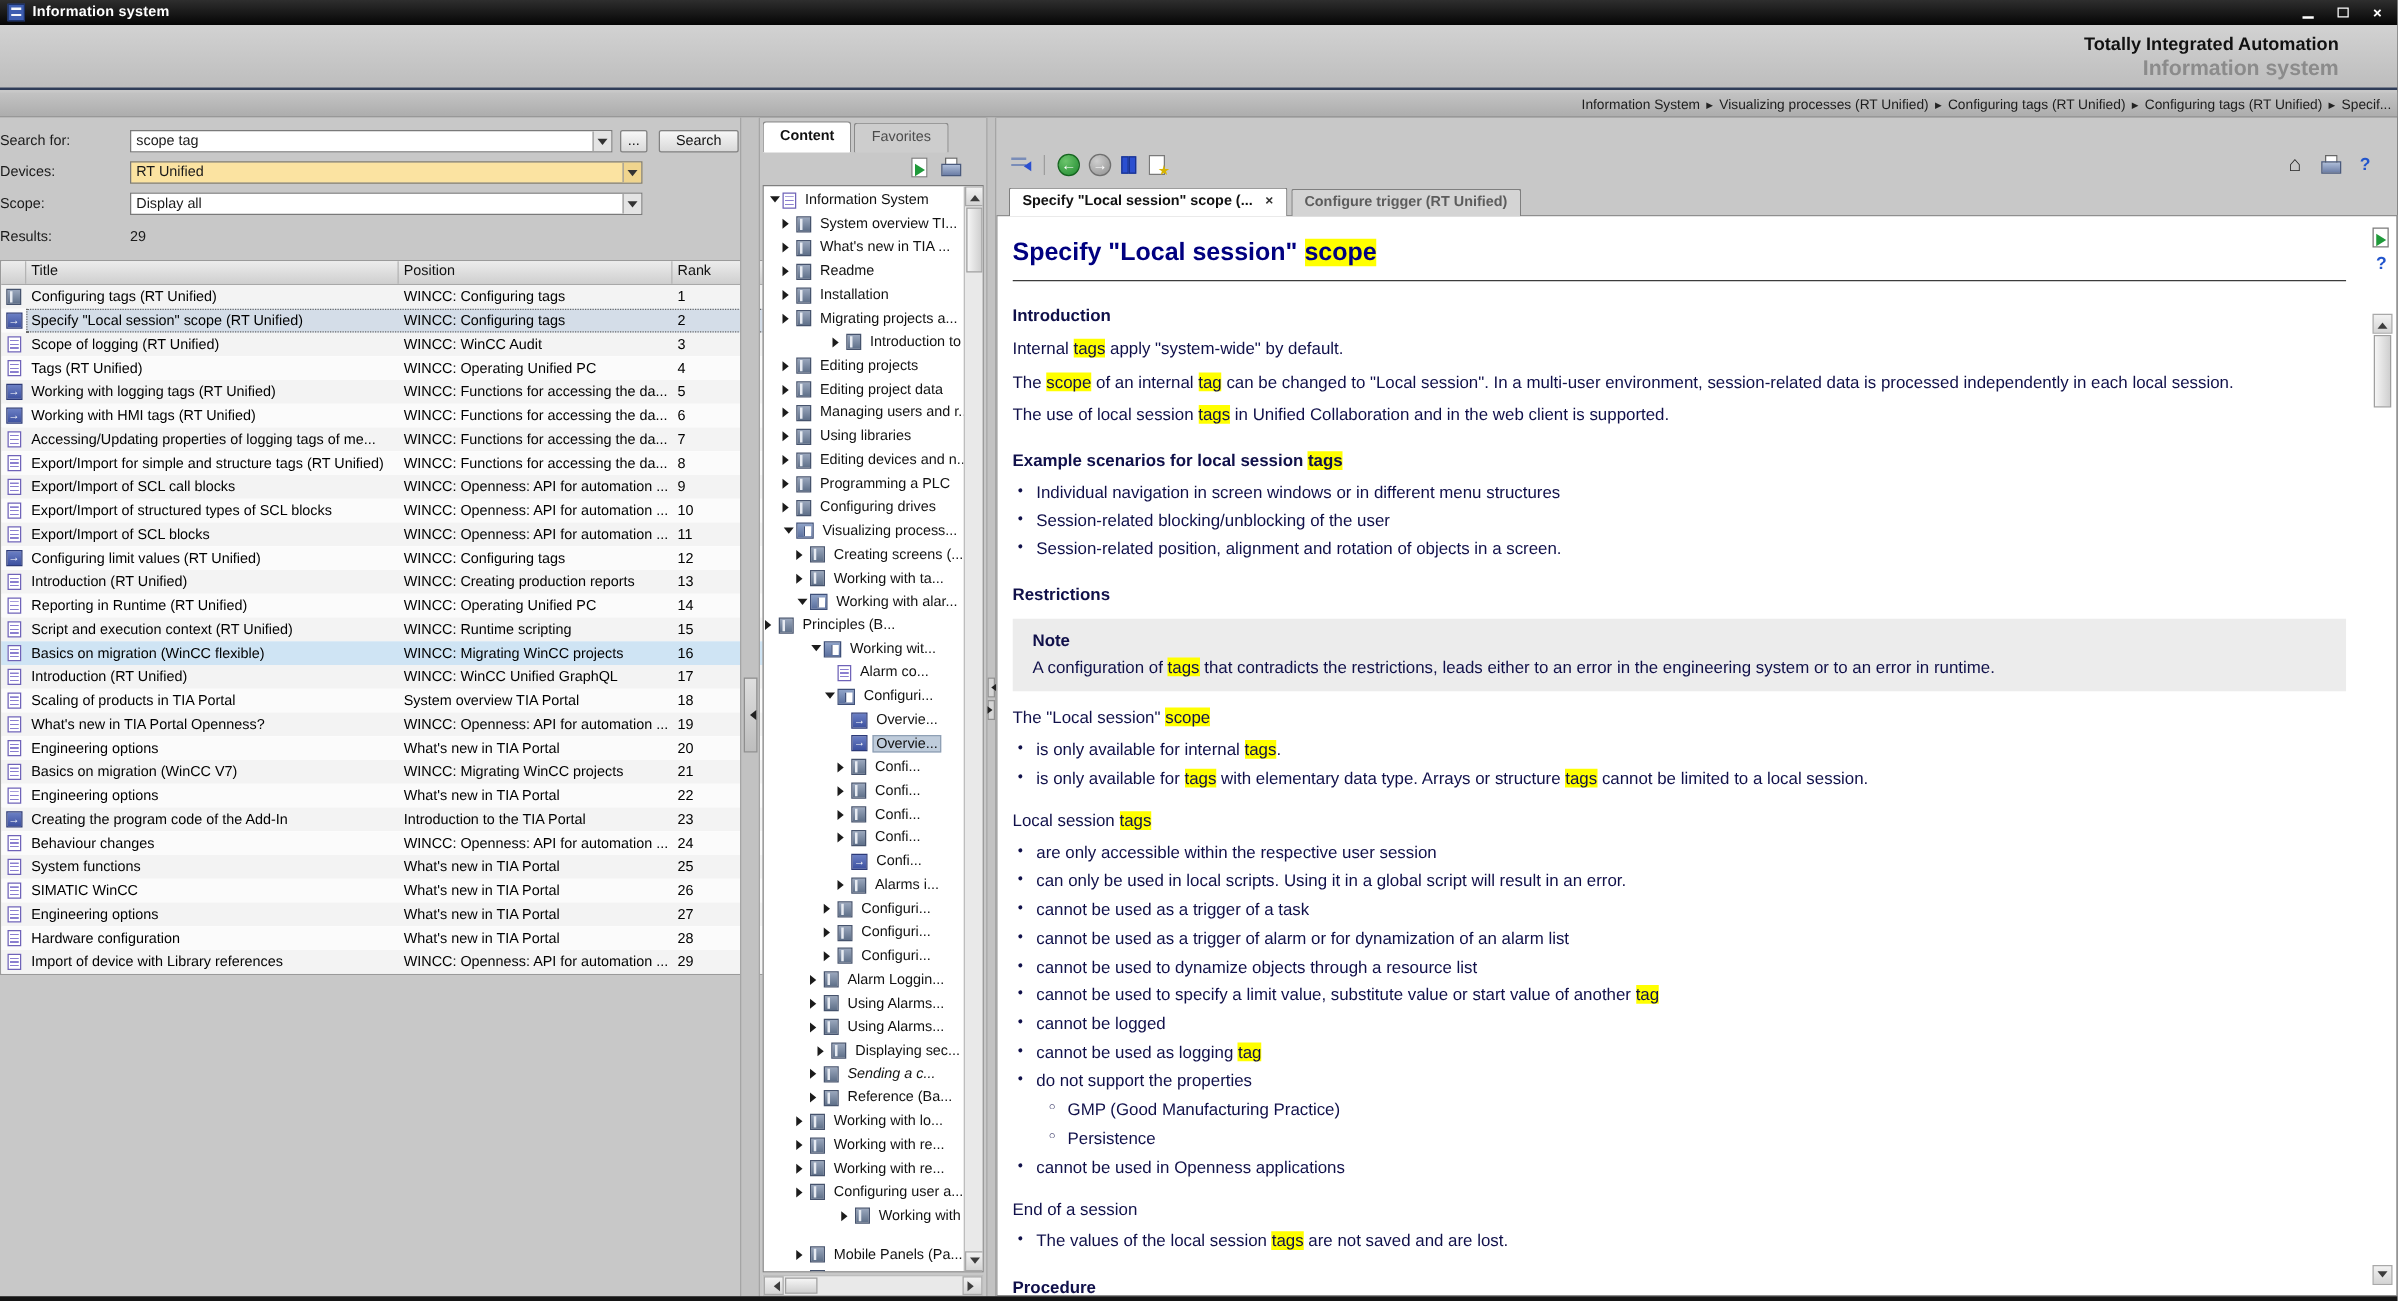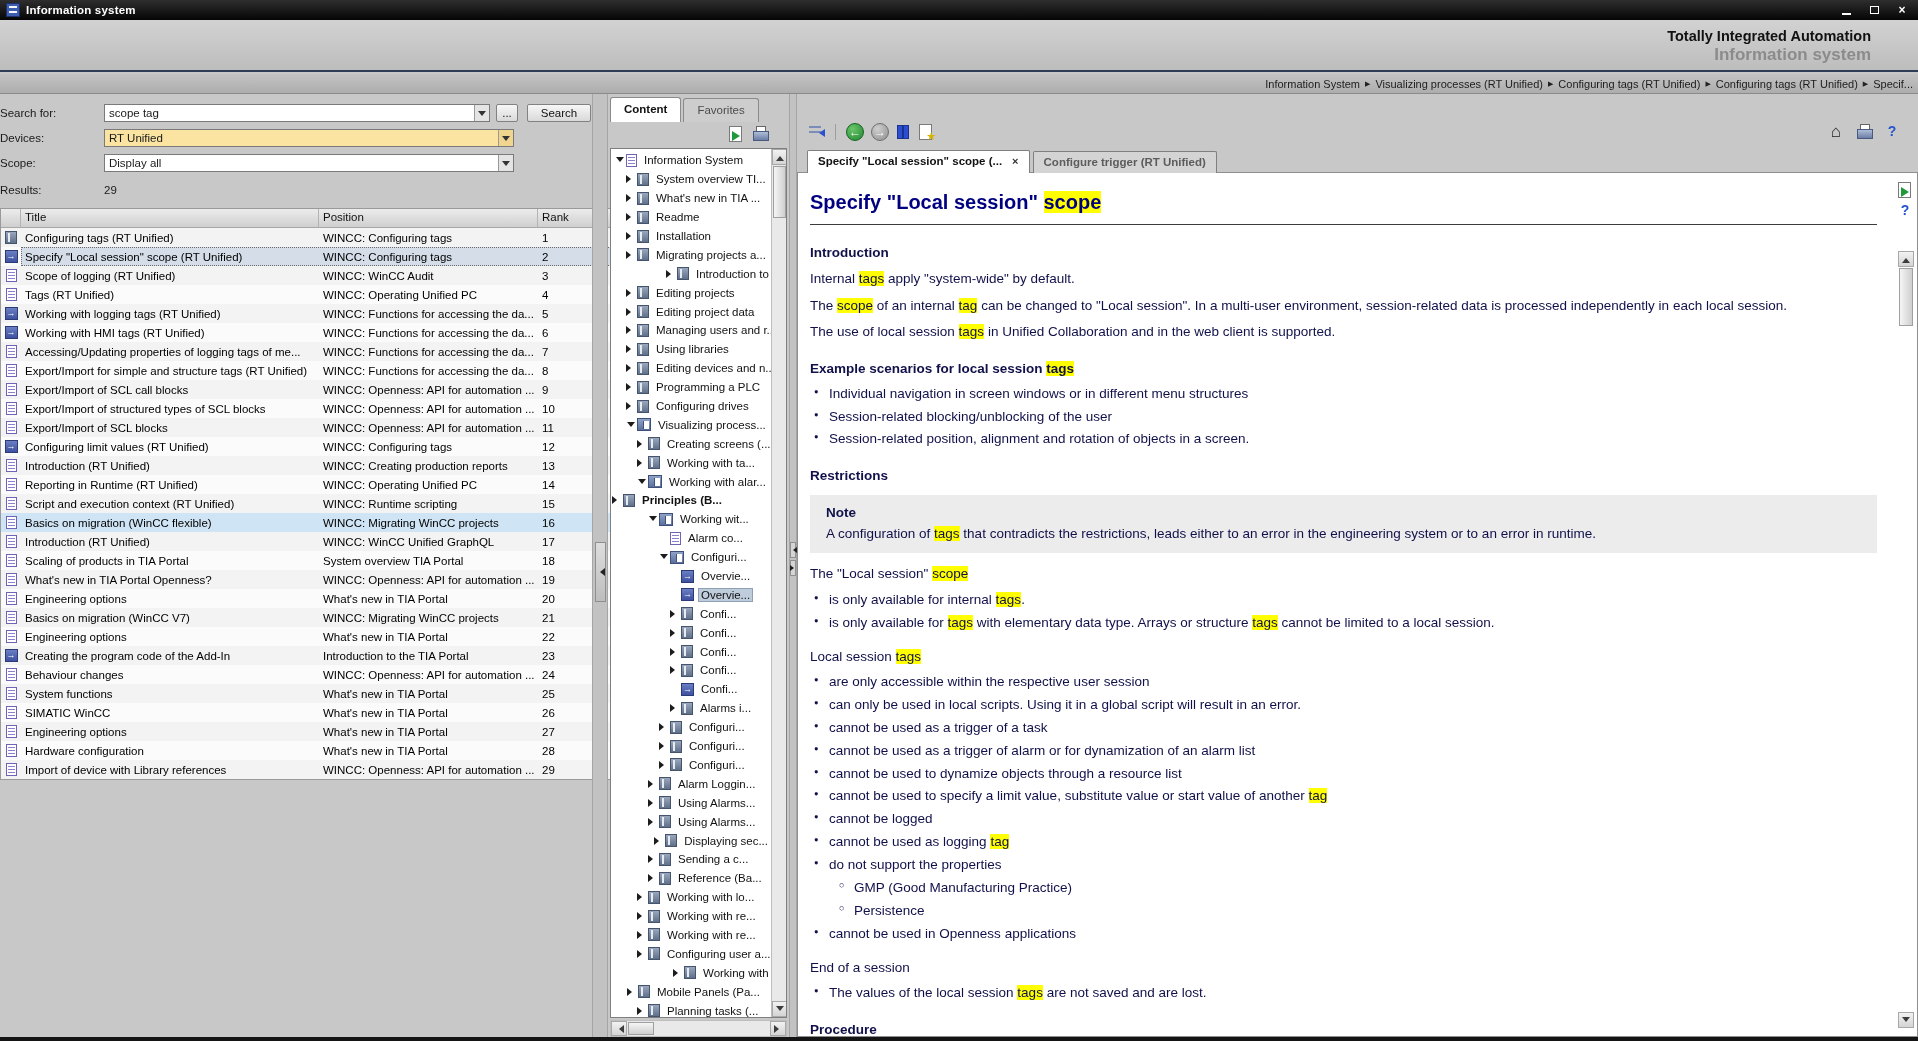--- a/index.html
+++ b/index.html
@@ -661,21 +661,21 @@
             <span class="ic ic-chapter"></span>
             <span class="tlabel">Working with ta...</span>
           </div>
           <div class="trow" style="padding-left: 25px;">
             <span class="exp">
               <span class="exp-o"></span>
             </span>
             <span class="ic ic-book"></span>
             <span class="tlabel">Working with alar...</span>
           </div>
-          <div class="trow" style=" font-weight: bold;">
+          <div class="trow" style="">
             <span class="exp">
               <span class="exp-c"></span>
             </span>
             <span class="ic ic-chapter"></span>
             <span class="tlabel">Principles (B...</span>
           </div>
           <div class="trow" style="padding-left: 36px;">
             <span class="exp">
               <span class="exp-o"></span>
             </span>
@@ -786,32 +786,32 @@
             <span class="ic ic-chapter"></span>
             <span class="tlabel">Using Alarms...</span>
           </div>
           <div class="trow" style="padding-left: 36px; justify-content: flex-end;">
             <span class="exp">
               <span class="exp-c"></span>
             </span>
             <span class="ic ic-chapter"></span>
             <span class="tlabel">Displaying sec...</span>
           </div>
+          <div class="trow" style="padding-left: 36px; font-style: italic;">
+            <span class="exp">
+              <span class="exp-c"></span>
+            </span>
+            <span class="ic ic-chapter"></span>
+            <span class="tlabel">Sending a c...</span>
+          </div>
           <div class="trow" style="padding-left: 36px;">
             <span class="exp">
               <span class="exp-c"></span>
             </span>
             <span class="ic ic-chapter"></span>
-            <span class="tlabel">Sending a c...</span>
-          </div>
-          <div class="trow" style="padding-left: 36px;">
-            <span class="exp">
-              <span class="exp-c"></span>
-            </span>
-            <span class="ic ic-chapter"></span>
             <span class="tlabel">Reference (Ba...</span>
           </div>
           <div class="trow" style="padding-left: 25px;">
             <span class="exp">
               <span class="exp-c"></span>
             </span>
             <span class="ic ic-chapter"></span>
             <span class="tlabel">Working with lo...</span>
           </div>
           <div class="trow" style="padding-left: 25px;">
@@ -835,21 +835,21 @@
             <span class="ic ic-chapter"></span>
             <span class="tlabel">Configuring user a...</span>
           </div>
           <div class="trow" style="padding-left: 25px; margin-left: 36px;">
             <span class="exp">
               <span class="exp-c"></span>
             </span>
             <span class="ic ic-chapter"></span>
             <span class="tlabel">Working with sy...</span>
           </div>
-          <div class="trow" style="padding-left: 15px;">
+          <div class="trow" style="padding-left: 25px; margin-top: 12px;">
             <span class="exp">
               <span class="exp-c"></span>
             </span>
             <span class="ic ic-chapter"></span>
             <span class="tlabel">Mobile Panels (Pa...</span>
           </div>
           <div class="trow" style="padding-left: 25px;">
             <span class="exp">
               <span class="exp-c"></span>
             </span>

